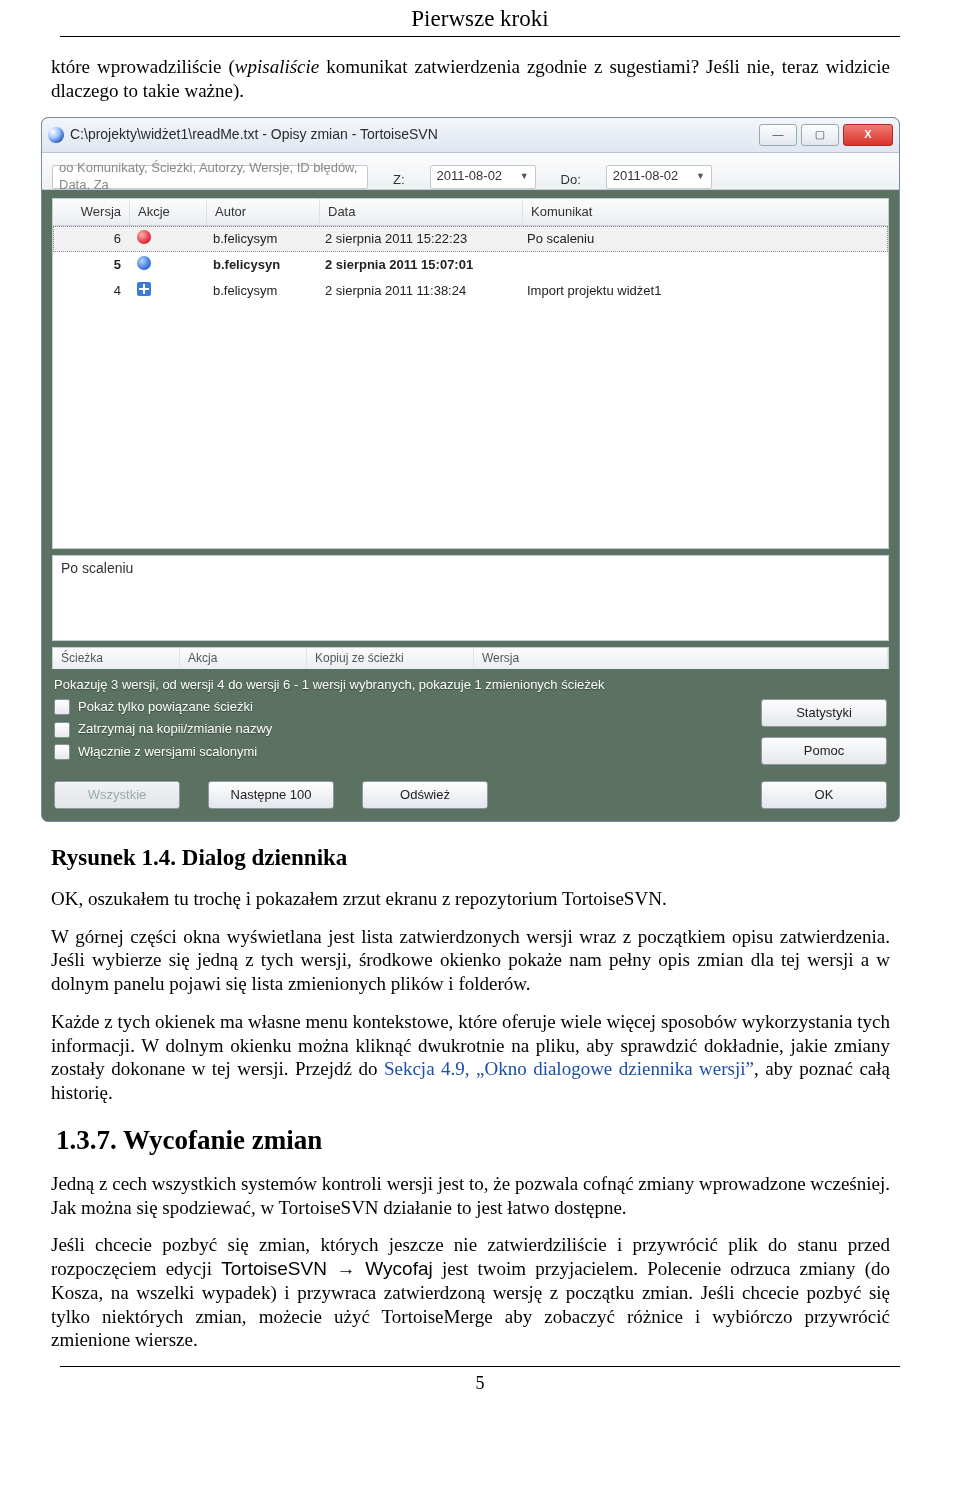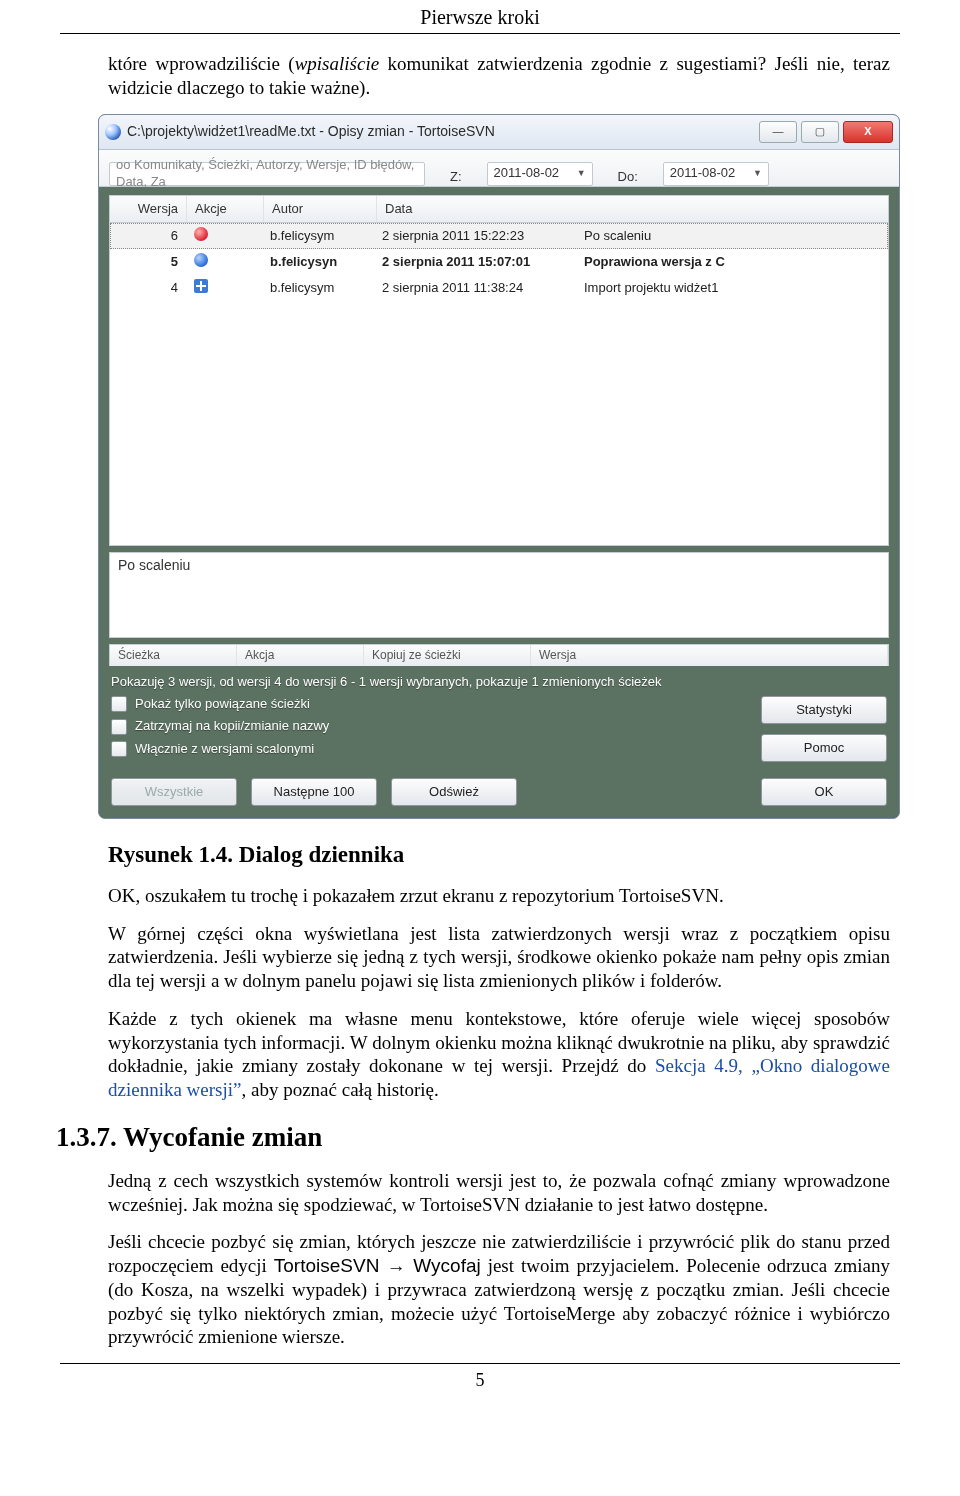--- a/index.html
+++ b/index.html
@@ -1,19 +1,19 @@
 <!DOCTYPE html>
 <html><head>
 <meta charset="utf-8">
 <style>
   body{margin:0;background:#fff;font-family:"Times New Roman",serif;color:#000}
   .page{width:960px;margin:0 auto;position:relative}
-  .hdr{text-align:center;font-size:20px;padding:6px 8px 2px}
+  .hdr{text-align:center;font-size:23px;padding:6px 8px 2px}
   .rule{border-top:1px solid #000;margin:2px 60px 0 60px}
-  .content{padding:18px 70px 0 108px;font-size:19px;line-height:1.25}
+  .content{padding:18px 70px 0 51px;font-size:19px;line-height:1.25}
   .content p{margin:0 0 14px 0;text-align:justify}
   .ital{font-style:italic}
   .figcap{font-weight:bold;font-size:23px;margin:22px 0 14px 0}
   .h2{font-weight:bold;font-size:27px;margin:20px 0 16px 0}
   .menu{font-family:Arial,Helvetica,sans-serif}
   .lnk{color:#1a4ea8}
   .pgnum{text-align:center;font-size:18px;padding:6px 0}
   .screenshot{margin:8px -10px 12px -10px}
   .win{border:1px solid #7a8aa0;border-radius:7px;background:#5b7161;font-family:"Segoe UI",Tahoma,Arial,sans-serif;color:#222;overflow:hidden}
   .titlebar{display:flex;align-items:center;height:34px;background:linear-gradient(#f3f6fb,#dfe7f1);border-bottom:1px solid #b8c4d4;padding:0 6px;gap:6px}
@@ -49,21 +49,21 @@
   .subhead span{padding:3px 8px;border-right:1px solid #e0e4e9}
   .statusarea{background:#5b7161;color:#fff;padding:8px 12px 12px 12px;font-size:13px}
   .statusline{margin-bottom:6px;text-shadow:0 1px 1px rgba(0,0,0,.4)}
   .optsrow{display:flex;justify-content:space-between;align-items:flex-start}
   .opts{display:flex;flex-direction:column;gap:6px}
   .opt{display:flex;align-items:flex-end;gap:8px;text-shadow:0 1px 1px rgba(0,0,0,.4)}
   .cb{width:14px;height:14px;background:linear-gradient(#fff,#e6e9ed);border:1px solid #8a9098;border-radius:2px}
   .btncol{display:flex;flex-direction:column;gap:10px;align-items:flex-end}
   .btn{min-width:96px;height:26px;background:linear-gradient(#fdfdfd,#e3e7ec);border:1px solid #8f969f;border-radius:3px;color:#222;display:flex;align-items:center;justify-content:center;padding:0 14px;box-shadow:inset 0 1px 0 #fff}
   .btnbar{display:flex;justify-content:space-between;align-items:center;margin-top:12px;padding-top:4px}
-  .btnrow{display:flex;gap:14px}
+  .btnrow{display:flex;gap:28px}
   .btn.dis{color:#9aa;background:linear-gradient(#f0f2f5,#e2e5e9)}
 </style>
 </head>
 <body>
 
 <div class="page">
   <div class="hdr">Pierwsze kroki</div>
   <div class="rule"></div>
 
   <div class="content">
@@ -97,35 +97,35 @@
               <span class="tri">▼</span>
           </div>
         </div>
 
         <div class="inset">
           <div class="thead">
             <div class="th cW">Wersja</div>
             <div class="th cA">Akcje</div>
             <div class="th cAu">Autor</div>
             <div class="th cD">Data</div>
+            <div class="th cM">Komunikat</div>
           </div>
           <div class="tbody" id="revbody">
               <div class="trow sel">
                 <div class="td cW">6</div>
                 <div class="td cA"><span class="aicon red"></span></div>
                 <div class="td cAu">b.felicysym</div>
                 <div class="td cD">2 sierpnia 2011 15:22:23</div>
                 <div class="td cM">Po scaleniu</div>
               </div>
               <div class="trow bold">
                 <div class="td cW">5</div>
                 <div class="td cA"><span class="aicon blue"></span></div>
                 <div class="td cAu">b.felicysyn</div>
                 <div class="td cD">2 sierpnia 2011 15:07:01</div>
-                <div class="td cM">Poprawiona wersja z C</div>
               </div>
               <div class="trow">
                 <div class="td cW">4</div>
                 <div class="td cA"><span class="aicon plus"></span></div>
                 <div class="td cAu">b.felicysym</div>
                 <div class="td cD">2 sierpnia 2011 11:38:24</div>
                 <div class="td cM">Import projektu widżet1</div>
               </div>
             </div>
         </div>

